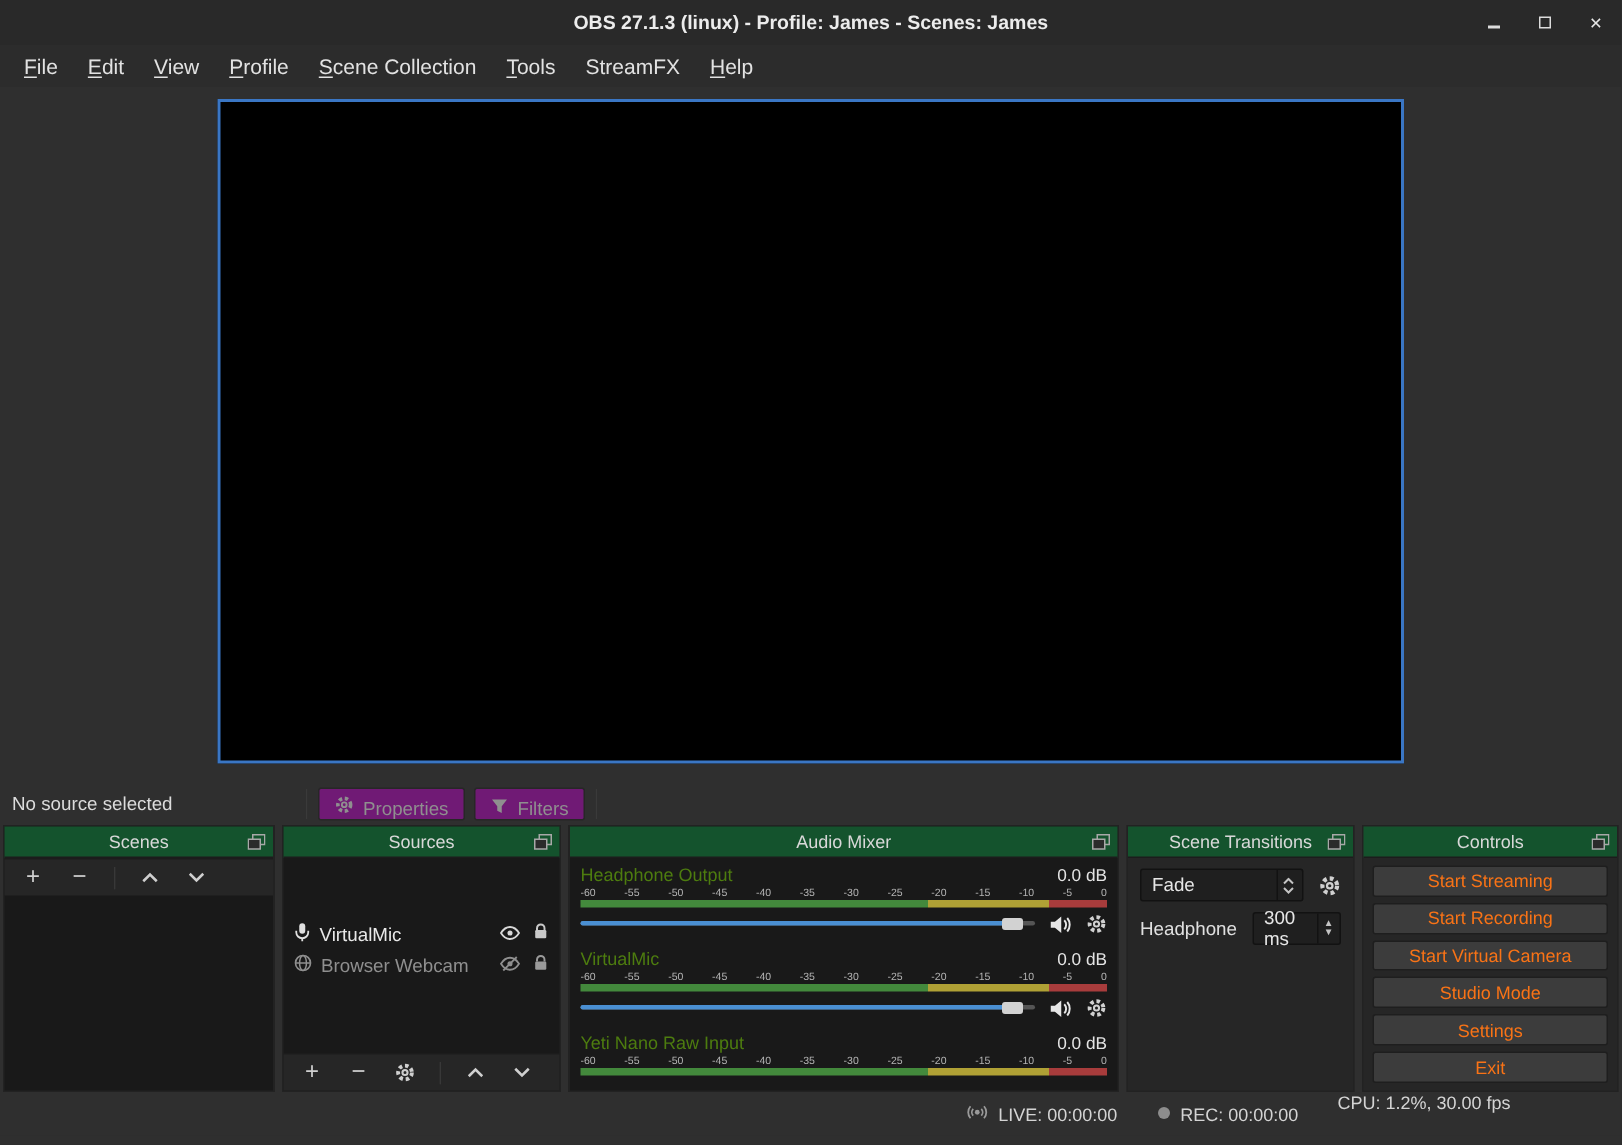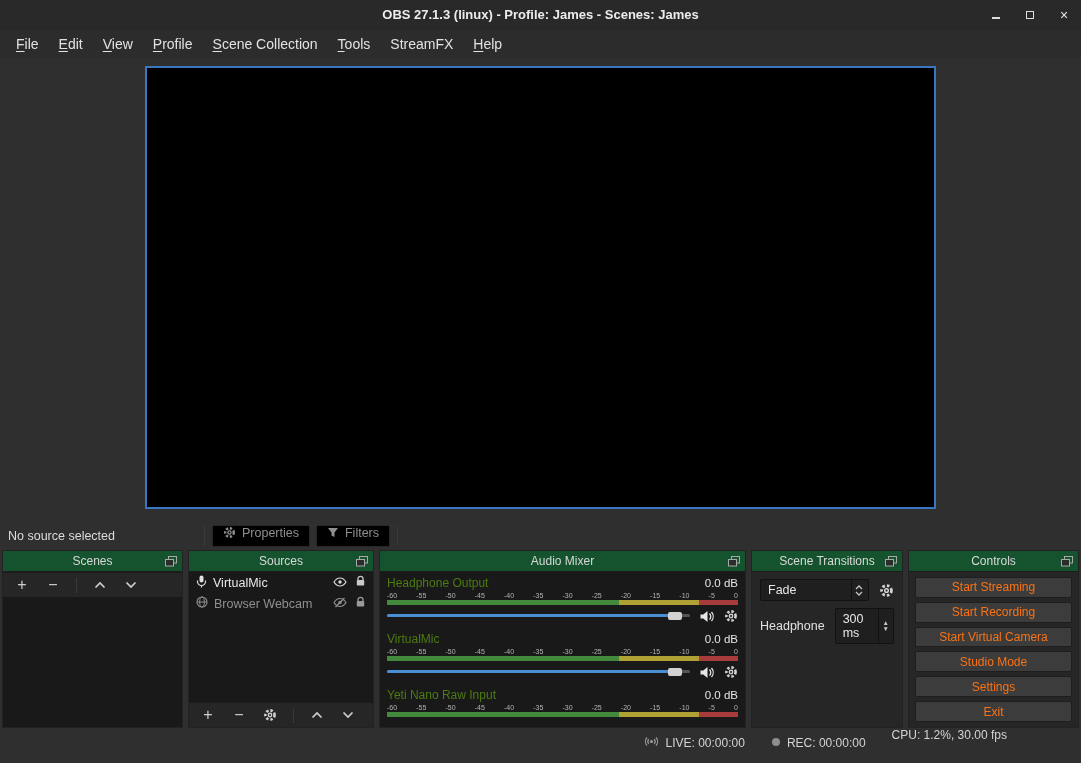--- a/index.html
+++ b/index.html
@@ -34,22 +34,22 @@
   .preview-canvas {
     width:791px; height:443px; margin:8px auto 0 auto;
     background:#000; border:2px solid var(--accent_blue);
   }
 
   
   .source-toolbar { flex:0 0 28px; height:28px; display:flex; align-items:center; background:#2f2f2f; }
   .status-text { width:200px; padding-left:8px; font-size:12.5px; color:#dcdcdc; }
   .vsep { width:1px; height:20px; background:#1e1e1e; border-right:1px solid #3a3a3a; margin:0 4px; }
   .tool-btn {
-    display:flex; align-items:flex-start; gap:6px; height:22px; padding:0 10px; margin:4px 3px;
-    background:#000000; border:1px solid #272727; border-radius:2px;
+    display:flex; align-items:flex-end; gap:6px; height:22px; padding:0 10px; margin:4px 3px;
+    background:#701a75; border:1px solid #272727; border-radius:2px;
     color:#8f8f8f; font-size:12.5px; font-family:inherit;
   }
 
   
   .docks { flex:0 0 178px; height:178px; display:flex; gap:5px; padding:0 2px; }
   .panel { display:flex; flex-direction:column; border:1px solid #222; background:#191919; }
   .panel-header {
     position:relative; flex:0 0 21px; background:#14532d; border-bottom:1px solid #1c1c1c;
     display:flex; align-items:center; justify-content:center;
   }
@@ -58,21 +58,21 @@
   .panel-body { flex:1 1 auto; overflow:hidden; }
   .panel-footer {
     flex:0 0 25px; background:#262626; border-top:1px solid #1c1c1c;
     display:flex; align-items:center; gap:15px; padding:0 11px;
   }
   .footer-icon { display:flex; align-items:center; justify-content:center; width:16px; height:16px; color:#cfcfcf; font-size:16px; line-height:16px; cursor:default; }
   .fsep { width:1px; height:15px; background:#1a1a1a; border-right:1px solid #383838; }
 
   
   .p-scenes { flex:0 0 181px; }
-  .p-sources { flex:0 0 186px; }
+  .p-sources { flex:0 0 186px;gap:40px; }
   .scene-item { height:19px; line-height:19px; padding:0 5px; font-size:12.5px; color:#fff; }
   .scene-item.selected { background:#4d4d4d; }
   .source-row { height:21px; display:flex; align-items:center; gap:6px; padding:0 7px; font-size:12.5px; }
   .source-row .row-icons { margin-left:auto; display:flex; align-items:center; gap:8px; }
   .src-visible { color:#e8e8e8; }
   .src-hidden { color:#8f8f8f; }
 
   
   .p-mixer { flex:0 0 367px; }
   .mixer-body { padding:4px 7px 0 7px; }
@@ -99,21 +99,21 @@
   
   .p-transitions { flex:0 0 152px; background:#262626; }
   .trans-body { padding:7px 8px; }
   .trans-row { display:flex; align-items:center; gap:10px; margin-bottom:7px; }
   .combo {
     flex:1 1 auto; height:22px; background:#1f1f1f; border:1px solid #121212; border-radius:2px;
     display:flex; align-items:center; padding:0 2px 0 7px; font-size:12.5px; color:#e6e6e6;
   }
   .combo-arrows { margin-left:auto; display:flex; flex-direction:column; gap:1px; padding:0 3px; border-left:1px solid #121212; height:100%; justify-content:center; }
   .spinbox {
-    flex:1 1 auto; height:36px; background:#1f1f1f; border:1px solid #121212; border-radius:2px;
+    flex:1 1 auto; height:22px; background:#1f1f1f; border:1px solid #121212; border-radius:2px;
     display:flex; align-items:center; padding:0 0 0 7px; font-size:12.5px; color:#e6e6e6;
   }
   .spin-arrows { margin-left:auto; display:flex; flex-direction:column; justify-content:center; line-height:6px; font-size:6.5px; color:#c4c4c4; padding:0 4px; border-left:1px solid #121212; height:100%; }
   .duration-label { font-size:12.5px; color:#e0e0e0; flex:0 0 auto; }
 
   
   .p-controls { flex:1 1 auto; background:#262626; }
   .controls-body { padding:5px 6px; display:flex; flex-direction:column; gap:4px; }
   .ctl-btn {
     height:22px; width:100%; background:#3c3c3c; border:1px solid #1e1e1e; border-radius:2px;

